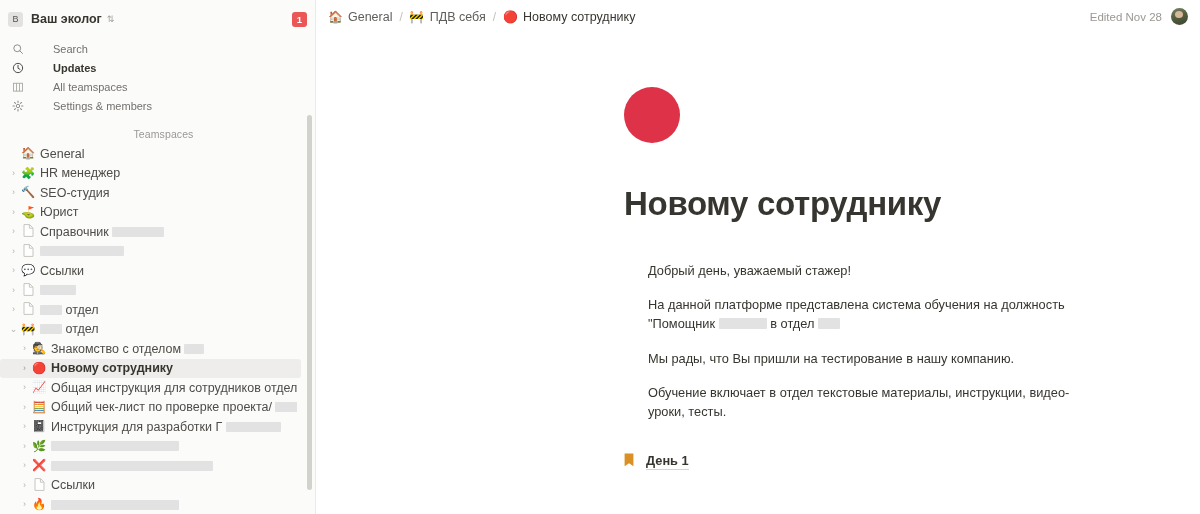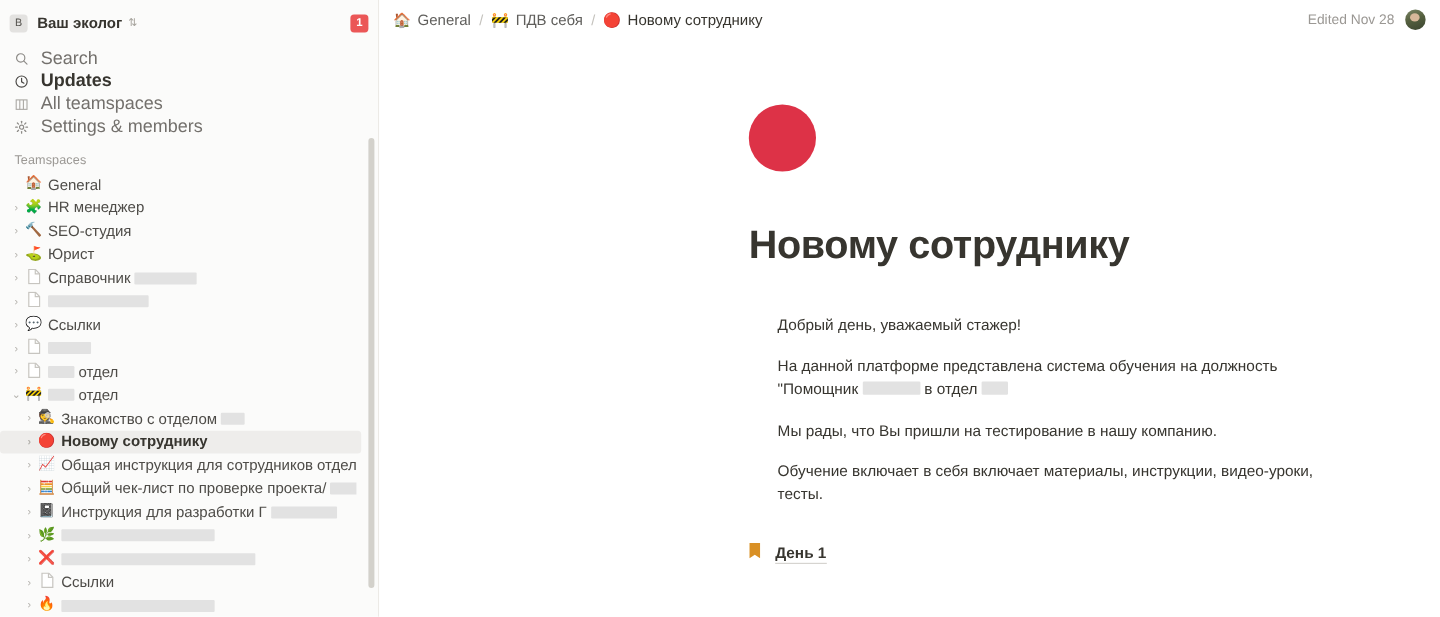--- a/index.html
+++ b/index.html
@@ -40,34 +40,35 @@
   .ws-badge {
     margin-left: auto; width: 15px; height: 15px; border-radius: 3px;
     background: #eb5757; color: #fff; font-size: 9.5px;
     text-align: center; line-height: 15px; font-weight: 600;
   }
 
   .nav-block { margin-top: 6px; }
   .nav-row {
     display: flex; align-items: center;
     height: 19px; padding-left: 10px; padding-right: 8px;
-    font-size: 15px; color: #73706c; cursor: pointer;
+    font-size: 11px; color: #73706c; cursor: pointer;
     margin-bottom: 0px;
+    gap: 19px;
   }
   .nav-row.strong { color: #37352f; font-weight: 600; text-align: right; }
   .nav-ico {
     width: 16px; flex: 0 0 16px; display: flex;
     align-items: center; justify-content: center;
     color: #91918e;
   }
   .nav-label { margin-left: 8px; white-space: nowrap; }
 
   .section-title {
     font-size: 10.5px; color: #9b9894; padding-left: 12px;
-    margin-top: 13px; margin-bottom: 4px; letter-spacing: .1px;
+    margin-top: 13px; margin-bottom: 4px; letter-spacing: .1px; text-align: center;
   }
 
   .tree { padding-right: 14px; }
   .tree-row {
     display: flex; align-items: center;
     height: 19.5px; padding-right: 4px;
     font-size: 12.5px; color: #4e4c48; cursor: pointer;
     white-space: nowrap; border-radius: 3px;
   }
   .tree-row.sel { background: #eeedeb; color: #37352f; font-weight: 600; }
@@ -361,21 +362,21 @@
     </div>
 
     <div class="doc">
       <div class="doc-icon" id="docIcon" style="background: rgb(221, 50, 71);"></div>
       <h1 class="doc-title">Новому сотруднику</h1>
 
       <div class="paras" id="paras">
           <div class="para">Добрый день, уважаемый стажер!</div>
           <div class="para">На данной платформе представлена система обучения на должность "Помощник <span class="redact" style="width:48px"></span> в отдел <span class="redact" style="width:22px"></span></div>
           <div class="para">Мы рады, что Вы пришли на тестирование в нашу компанию.</div>
-          <div class="para">Обучение включает в себя включает материалы, инструкции, видео-уроки, тесты.</div>
+          <div class="para">Обучение включает в отдел текстовые материалы, инструкции, видео-уроки, тесты.</div>
         </div>
 
       <div class="links" id="links">
           <div class="link-row">
             <span class="bm"><svg width="10" height="14" viewBox="0 0 10 14">
                 <path d="M0.6 0.6h8.8v12.6L5 10.2 0.6 13.2z" fill="#d99025"></path>
               </svg></span>
             <span class="link-text">День 1</span>
           </div>
         </div>

